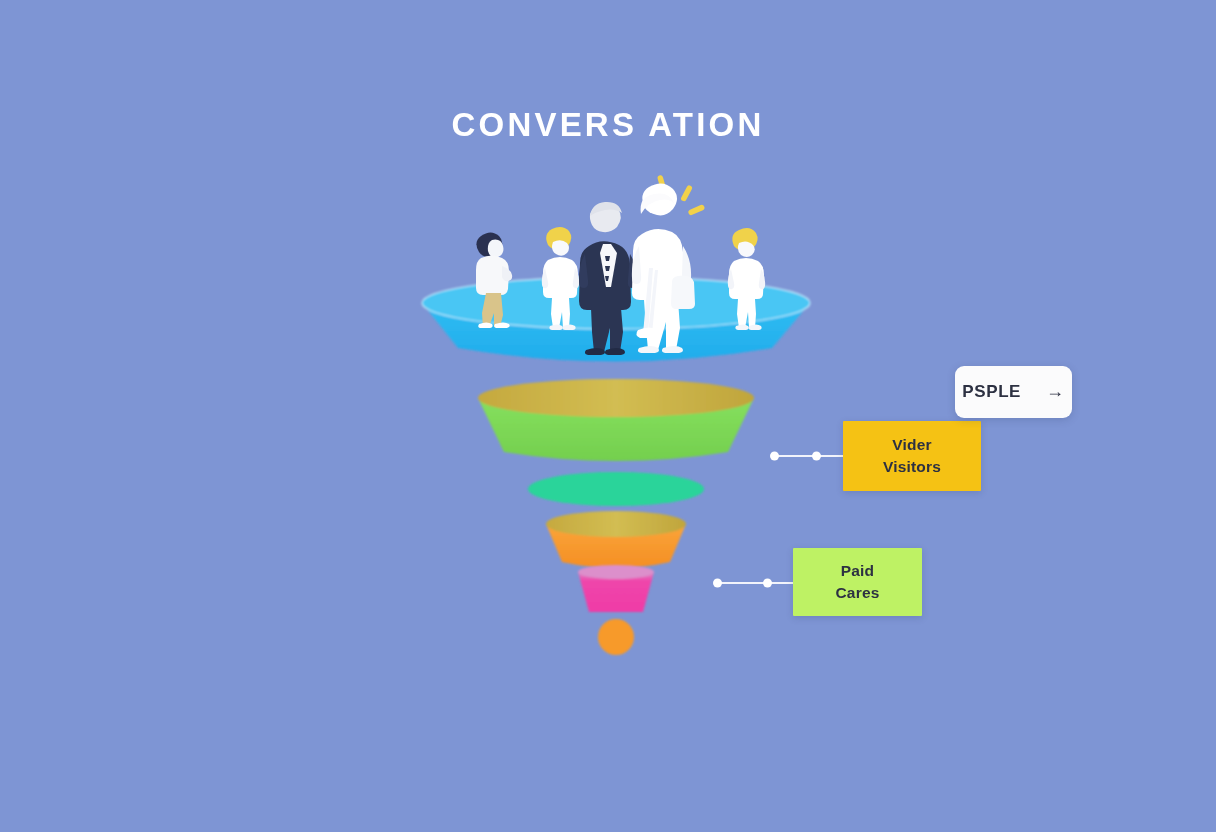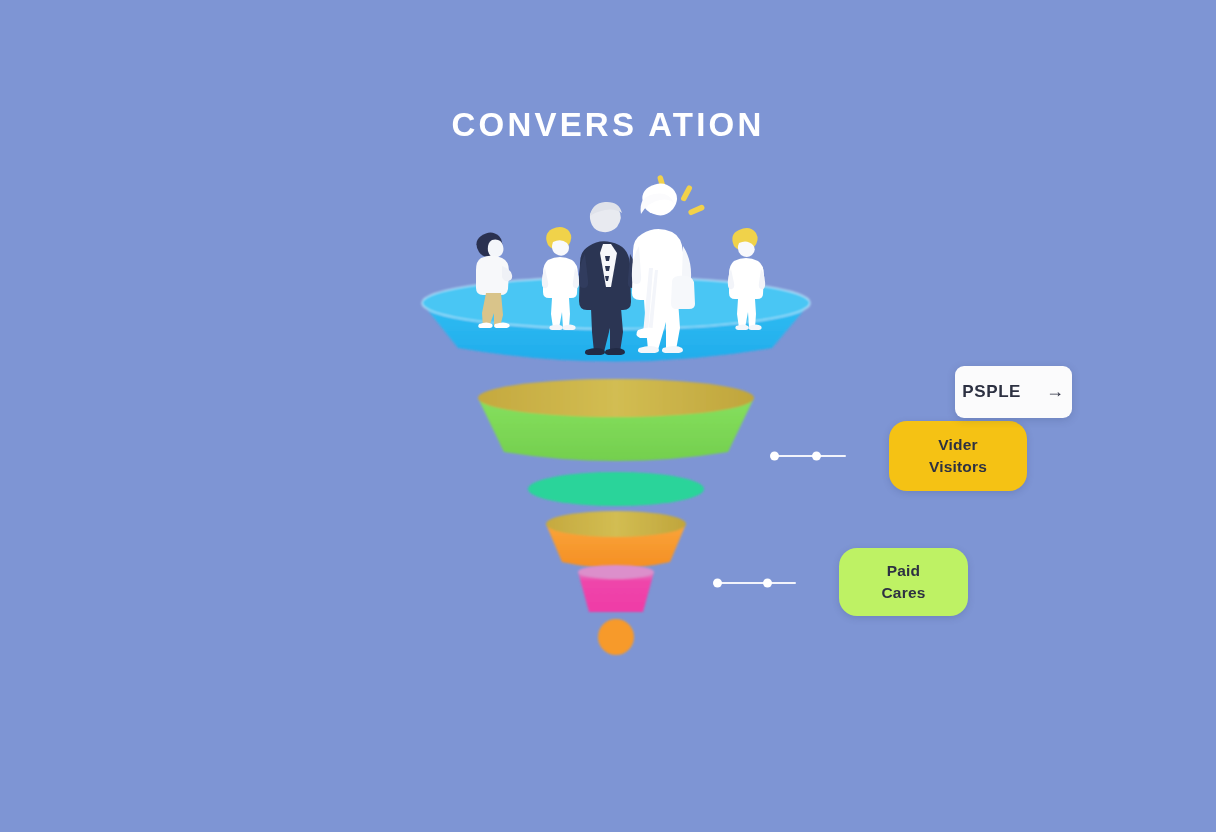--- a/index.html
+++ b/index.html
@@ -45,33 +45,32 @@
     left: 0;
     top: 0;
     width: 1216px;
     height: 832px;
     pointer-events: none;
   }
 
   
   .callout {
     position: absolute;
-    border-radius: 18px;
+    border-radius: 1px;
     display: flex;
     align-items: center;
     justify-content: center;
     text-align: center;
     color: #2d3142;
     font-size: 15.5px;
     font-weight: 700;
     line-height: 1.45;
     letter-spacing: .2px;
     white-space: pre-line;
     box-shadow: 0 2px 7px rgba(40,55,100,0.18);
-    margin-left: 46px;
   }
   #callout-visitors {
     left: 843px;
     top: 421px;
     width: 138px;
     height: 70px;
     background: #f5c214;
   }
   #callout-paid {
     left: 793px;

